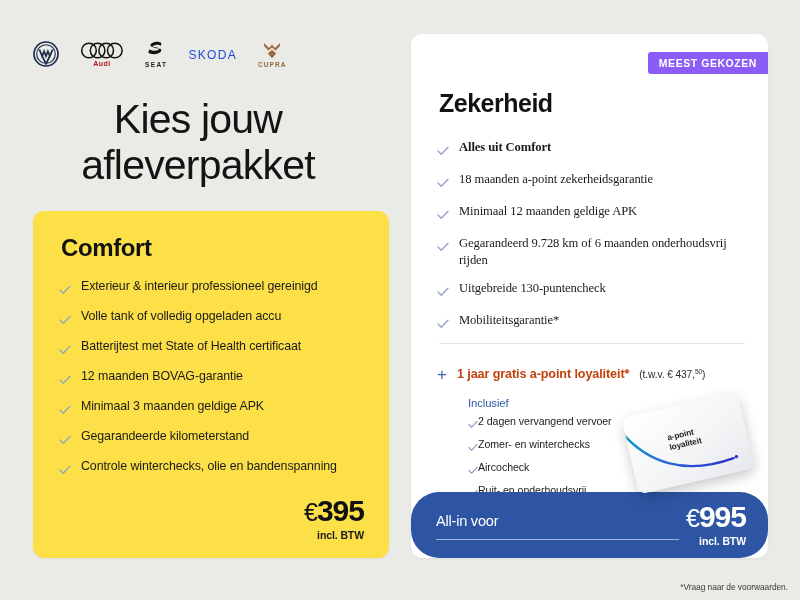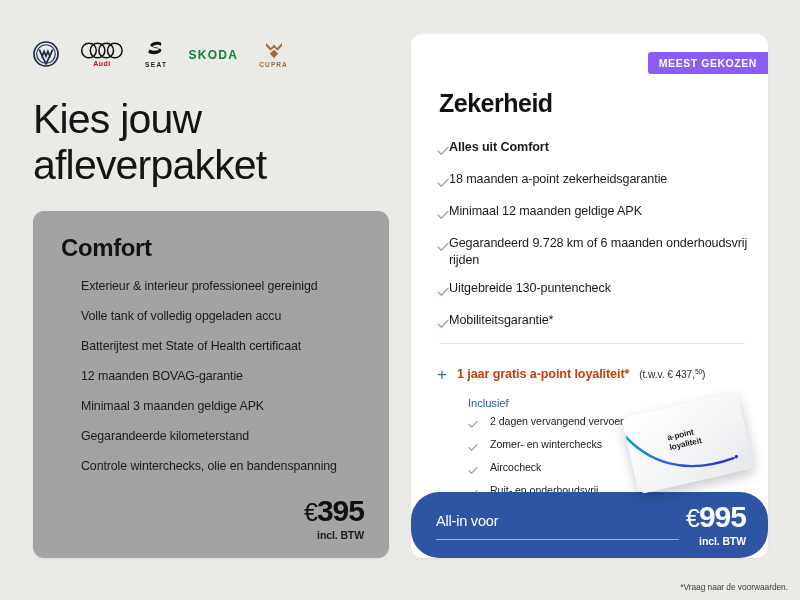--- a/index.html
+++ b/index.html
@@ -24,24 +24,24 @@
   .logo-cap{font-size:6.5px;letter-spacing:.5px;font-weight:700;margin-top:1px;}
   .cap-audi{color:#b4121b;font-size:7px;font-weight:700;}
   .cap-seat{color:#1d1d1b;letter-spacing:1.4px;}
   .cap-cupra{color:#9a6b3f;letter-spacing:1.1px;}
 
   .headline{
     position:absolute;left:33px;top:96px;width:330px;
     font-size:41px;line-height:1.13;font-weight:400;
     letter-spacing:-.8px;color:#141414;
   }
-  .headline span{display:block;}
+  .headline span{display:block;text-align:center;}
 
   .card{
-    position:absolute;background:#a3a3a3;border-radius:11px;
+    position:absolute;background:#fde047;border-radius:11px;
   }
   .comfort-card{
     left:33px;top:211px;width:356px;height:347px;
     box-shadow:0 1px 3px rgba(0,0,0,.05);
   }
   .comfort-title{
     position:absolute;left:28px;top:23px;
     font-size:24px;font-weight:700;letter-spacing:-.4px;color:#121212;
   }
   .feature-list{
@@ -80,21 +80,21 @@
     font-size:10.5px;font-weight:700;letter-spacing:.55px;
     padding:5px 11px 5px 11px;border-radius:3px 0 0 3px;
   }
   .zeker-title{
     position:absolute;left:28px;top:55px;
     font-size:25px;font-weight:700;letter-spacing:-.5px;color:#121212;
   }
   .z-list{
     position:absolute;left:26px;top:105px;width:314px;
   }
-  .z-feat{display:flex;align-items:flex-start;margin-bottom:11px;}
+  .z-feat{display:flex;align-items:flex-start;gap:10px;margin-bottom:11px;font-family:Liberation Serif, serif;}
   .z-feat .chk{flex:0 0 auto;margin-top:3px;}
   .z-feat .txt{font-size:12.6px;line-height:1.36;color:#1b1b1b;letter-spacing:-.1px;}
   .z-feat.bold .txt{font-weight:700;}
 
   .divider{
     position:absolute;left:28px;top:309px;width:306px;height:1px;background:#e4e4e2;
   }
   .loyal-row{
     position:absolute;left:26px;top:330px;width:320px;
     display:flex;align-items:baseline;gap:10px;
@@ -105,21 +105,21 @@
   .loyal-main{font-size:12.6px;font-weight:700;color:#c2410c;letter-spacing:-.1px;}
   .loyal-sub{font-size:10.2px;color:#2b2b2b;letter-spacing:-.1px;}
   .loyal-sub sup{font-size:6.6px;vertical-align:super;}
 
   .inclusief{
     position:absolute;left:57px;top:363px;width:250px;
   }
   .inc-label{
     font-size:11.3px;color:#2f5aa8;font-weight:400;margin-bottom:6px;letter-spacing:-.1px;
   }
-  .inc-item{display:flex;align-items:flex-start;gap:12px;margin-bottom:5px;}
+  .inc-item{display:flex;align-items:flex-start;gap:0;margin-bottom:5px;}
   .inc-item .txt{font-size:10.6px;color:#1b1b1b;line-height:1.3;letter-spacing:-.05px;}
 
   
   .loyalcard{
     position:absolute;left:629px;top:404px;width:118px;height:78px;
     background:linear-gradient(150deg,#ffffff 0%,#f3f4f6 60%,#e6e8ec 100%);
     border-radius:7px;
     transform:rotate(-13deg);
     box-shadow:0 5px 13px rgba(0,0,0,.22);
     overflow:hidden;z-index:6;
@@ -187,21 +187,21 @@
         <svg width="22" height="20" viewBox="0 0 22 20">
           <path d="M16.5 3.2 C15 1.6 11 1.2 8.2 2.4 C5.4 3.6 4.6 5.6 6.4 6.6 C8 7.5 12 7.2 13.4 8
                    C14.8 8.8 13.6 10.2 11 10.6 C8.4 11 5.8 10.4 4.6 9.2
                    L3.2 12.6 C5 14.3 9.6 14.8 12.8 13.6 C16.4 12.3 17.2 9.9 15.3 8.8
                    C13.7 7.9 9.6 8.2 8.3 7.4 C7.1 6.7 8.1 5.3 10.6 4.9 C12.9 4.5 14.8 5 15.6 6 Z" fill="#121212"></path>
         </svg>
         <div class="logo-cap cap-seat">SEAT</div>
       </div>
 
       <div class="logo">
-        <div class="logo-cap" style="font-size:12px;letter-spacing:1.3px;color:#15803d;font-weight:700;">SKODA</div>
+        <div class="logo-cap" style="font-size:12px;letter-spacing:1.3px;color:#1d4ed8;font-weight:400;">SKODA</div>
       </div>
 
       <div class="logo">
         <svg width="22" height="19" viewBox="0 0 22 19">
           <path d="M3 2 L8 7 L11 3.6 L14 7 L19 2 L19 5 L14.6 9.6 L11 6.4 L7.4 9.6 L3 5 Z" fill="#a06a3c"></path>
           <path d="M11 8.8 L15.2 12.6 L11 17.2 L6.8 12.6 Z" fill="#a06a3c"></path>
         </svg>
         <div class="logo-cap cap-cupra">CUPRA</div>
       </div>
 

